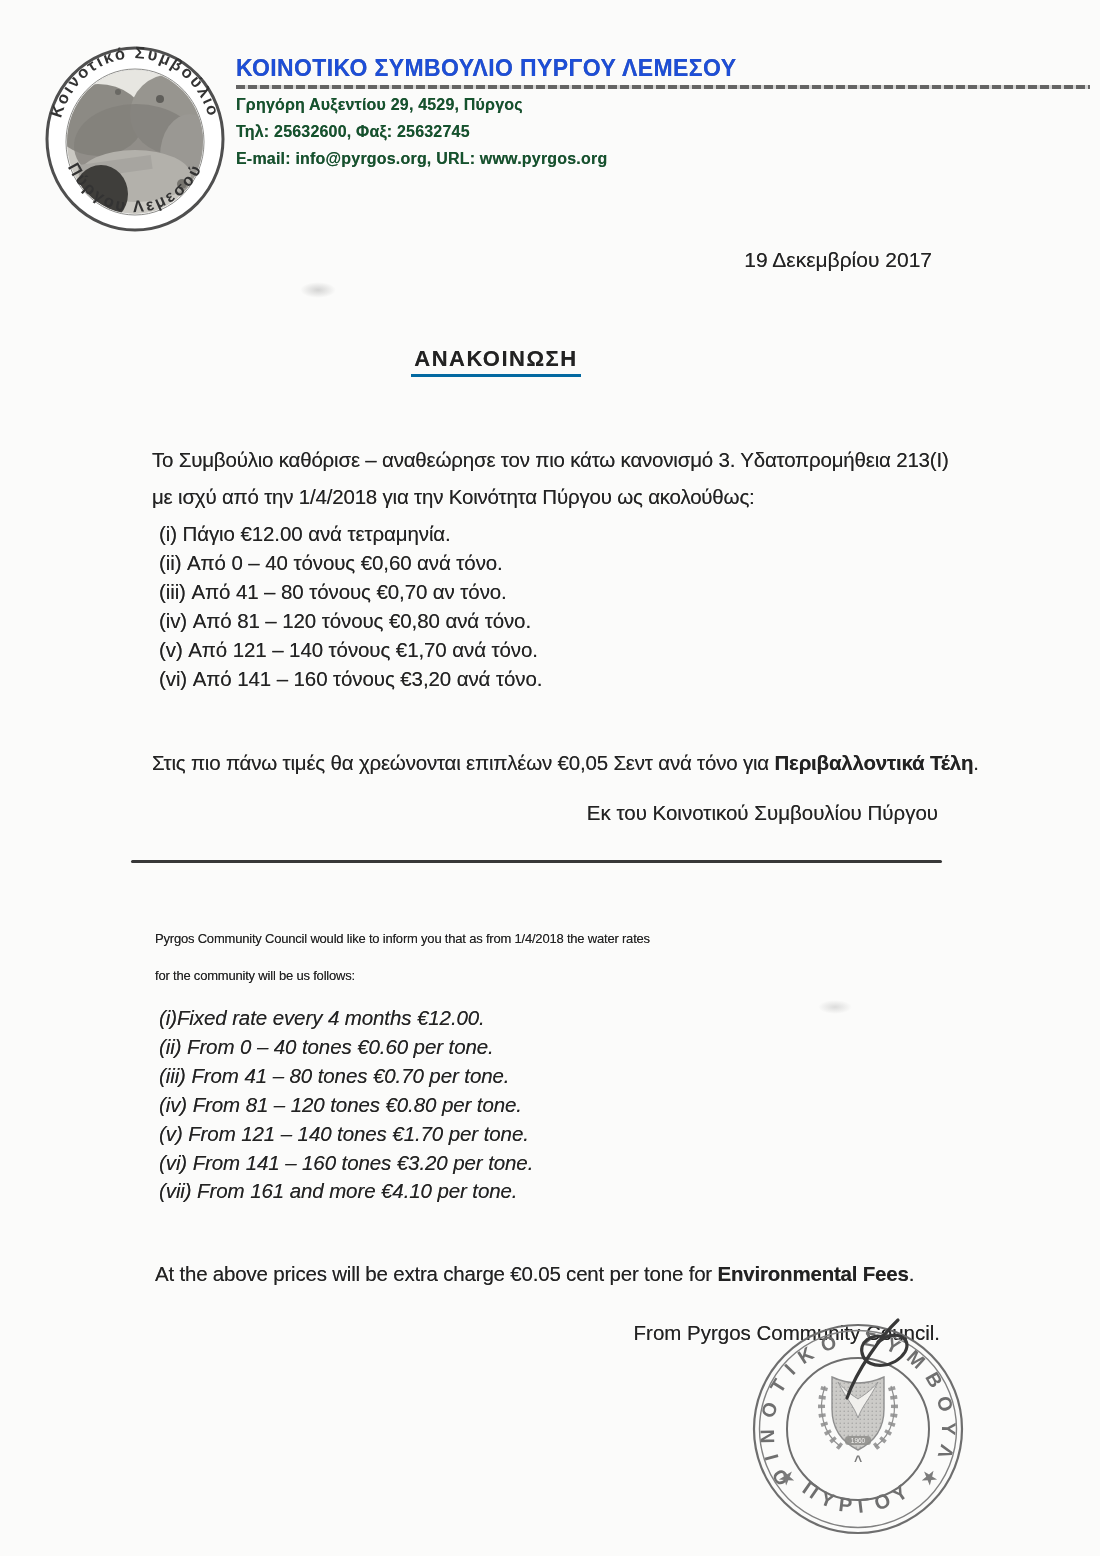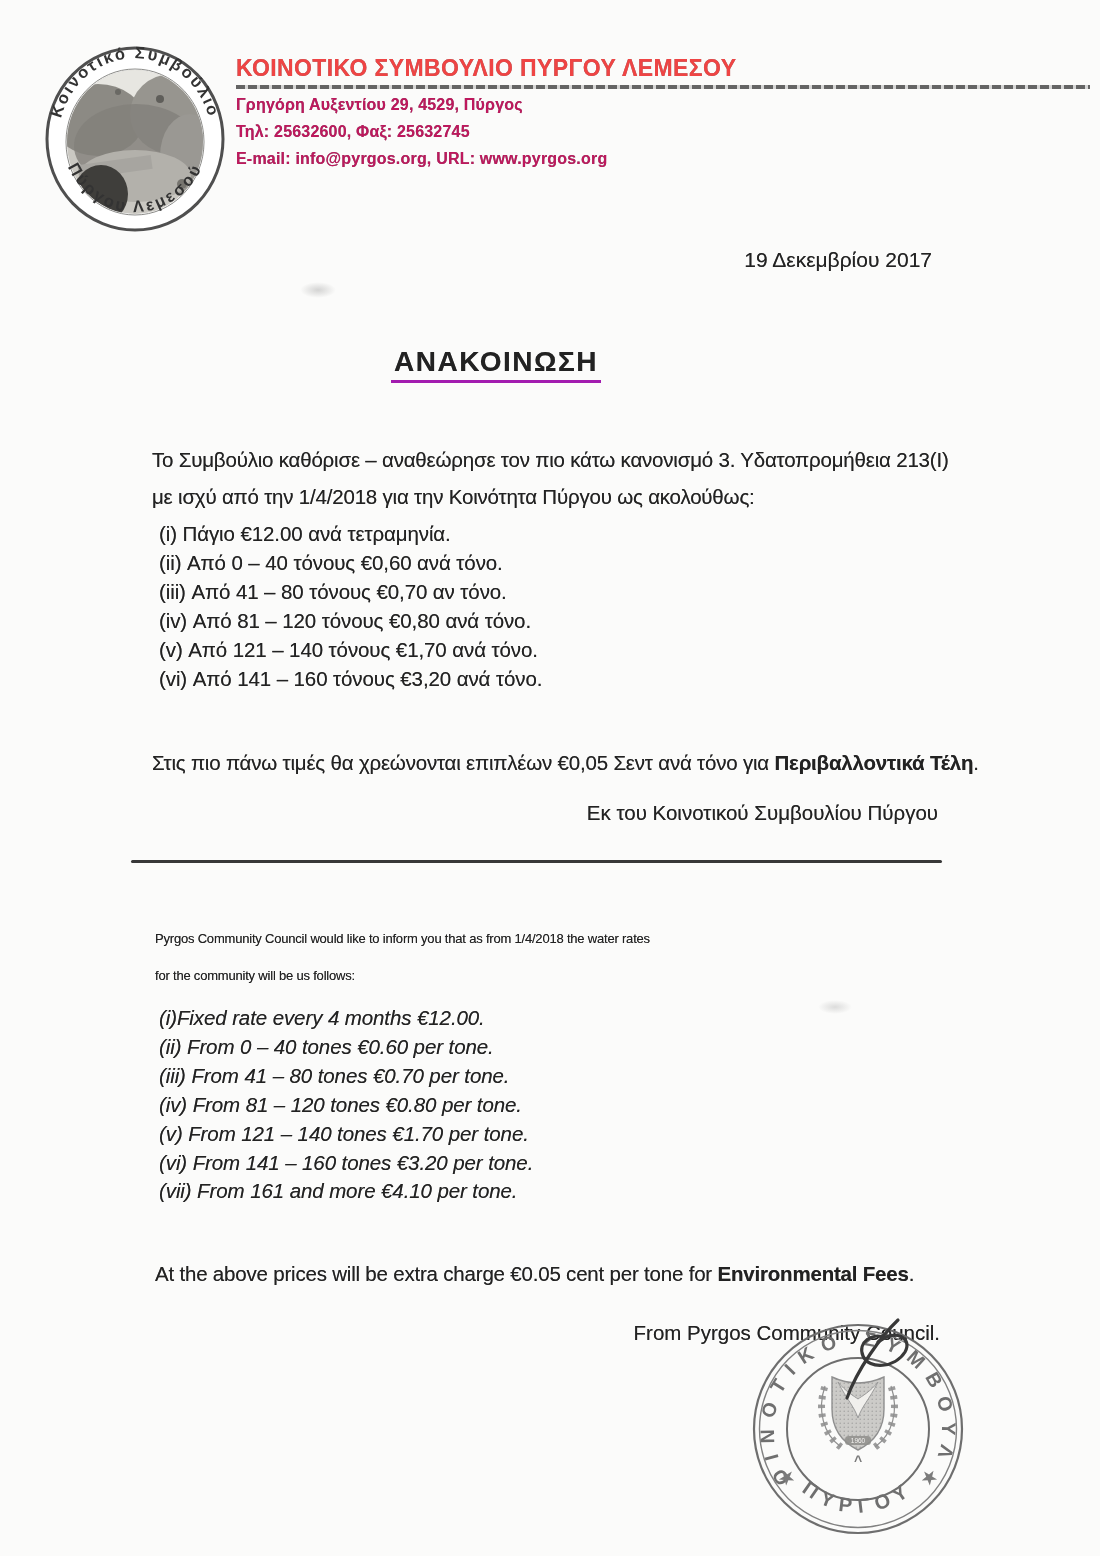--- a/index.html
+++ b/index.html
@@ -10,35 +10,35 @@
     font-family:"Liberation Sans","DejaVu Sans",sans-serif;
     color:#222;
     position:relative;
   }
   .page { position:absolute; inset:0; }
   .txt { text-shadow:0 0 .4px rgba(20,20,20,.55); }
 
   
   .logo-svg { position:absolute; left:40px; top:44px; }
   .lh { position:absolute; left:236px; top:55px; width:854px; }
-  .org-name { font-size:23px; font-weight:700; letter-spacing:.4px; color:#ef4444; }
+  .org-name { font-size:23px; font-weight:700; letter-spacing:.4px; color:#1d4ed8; }
   .org-rule {
     margin-top:3px; height:4px;
     background:repeating-linear-gradient(90deg,#4a4a4a 0 9px, rgba(130,130,130,.35) 9px 12px);
     opacity:.85;
   }
-  .addr { font-size:16px; font-weight:700; color:#be185d; line-height:19px; margin-top:8px; letter-spacing:.2px; }
+  .addr { font-size:16px; font-weight:700; color:#14532d; line-height:19px; margin-top:8px; letter-spacing:.2px; }
   .addr.first { margin-top:6px; }
 
   .date { position:absolute; top:248px; right:168px; font-size:21px; }
 
   .title-wrap { position:absolute; top:346px; left:0; width:992px; text-align:center; }
   .title-wrap span {
-    font-size:28px; font-weight:700; letter-spacing:1.5px;
-    border-bottom:3px solid #a21caf; padding:0 3px 3px;
+    font-size:22px; font-weight:700; letter-spacing:1.5px;
+    border-bottom:3px solid #0369a1; padding:0 3px 3px;
   }
 
   .gr-intro { position:absolute; left:152px; top:441px; width:900px; font-size:20.5px; line-height:37px; white-space:pre-line; letter-spacing:-.2px; }
   .gr-list  { position:absolute; left:159px; top:520px; font-size:20.5px; line-height:28.9px; letter-spacing:-.1px; }
   .gr-fee   { position:absolute; left:152px; top:751px; font-size:20.5px; letter-spacing:-.2px; }
   .gr-signoff { position:absolute; left:152px; top:801px; width:786px; text-align:right; font-size:20.5px; }
 
   .divider { position:absolute; left:131px; top:860px; width:811px; height:3px; background:#383838; border-radius:2px; }
 
   .en-intro { position:absolute; left:155px; top:920px; width:900px; font-size:13px; line-height:37px; white-space:pre-line; letter-spacing:-.2px; }

